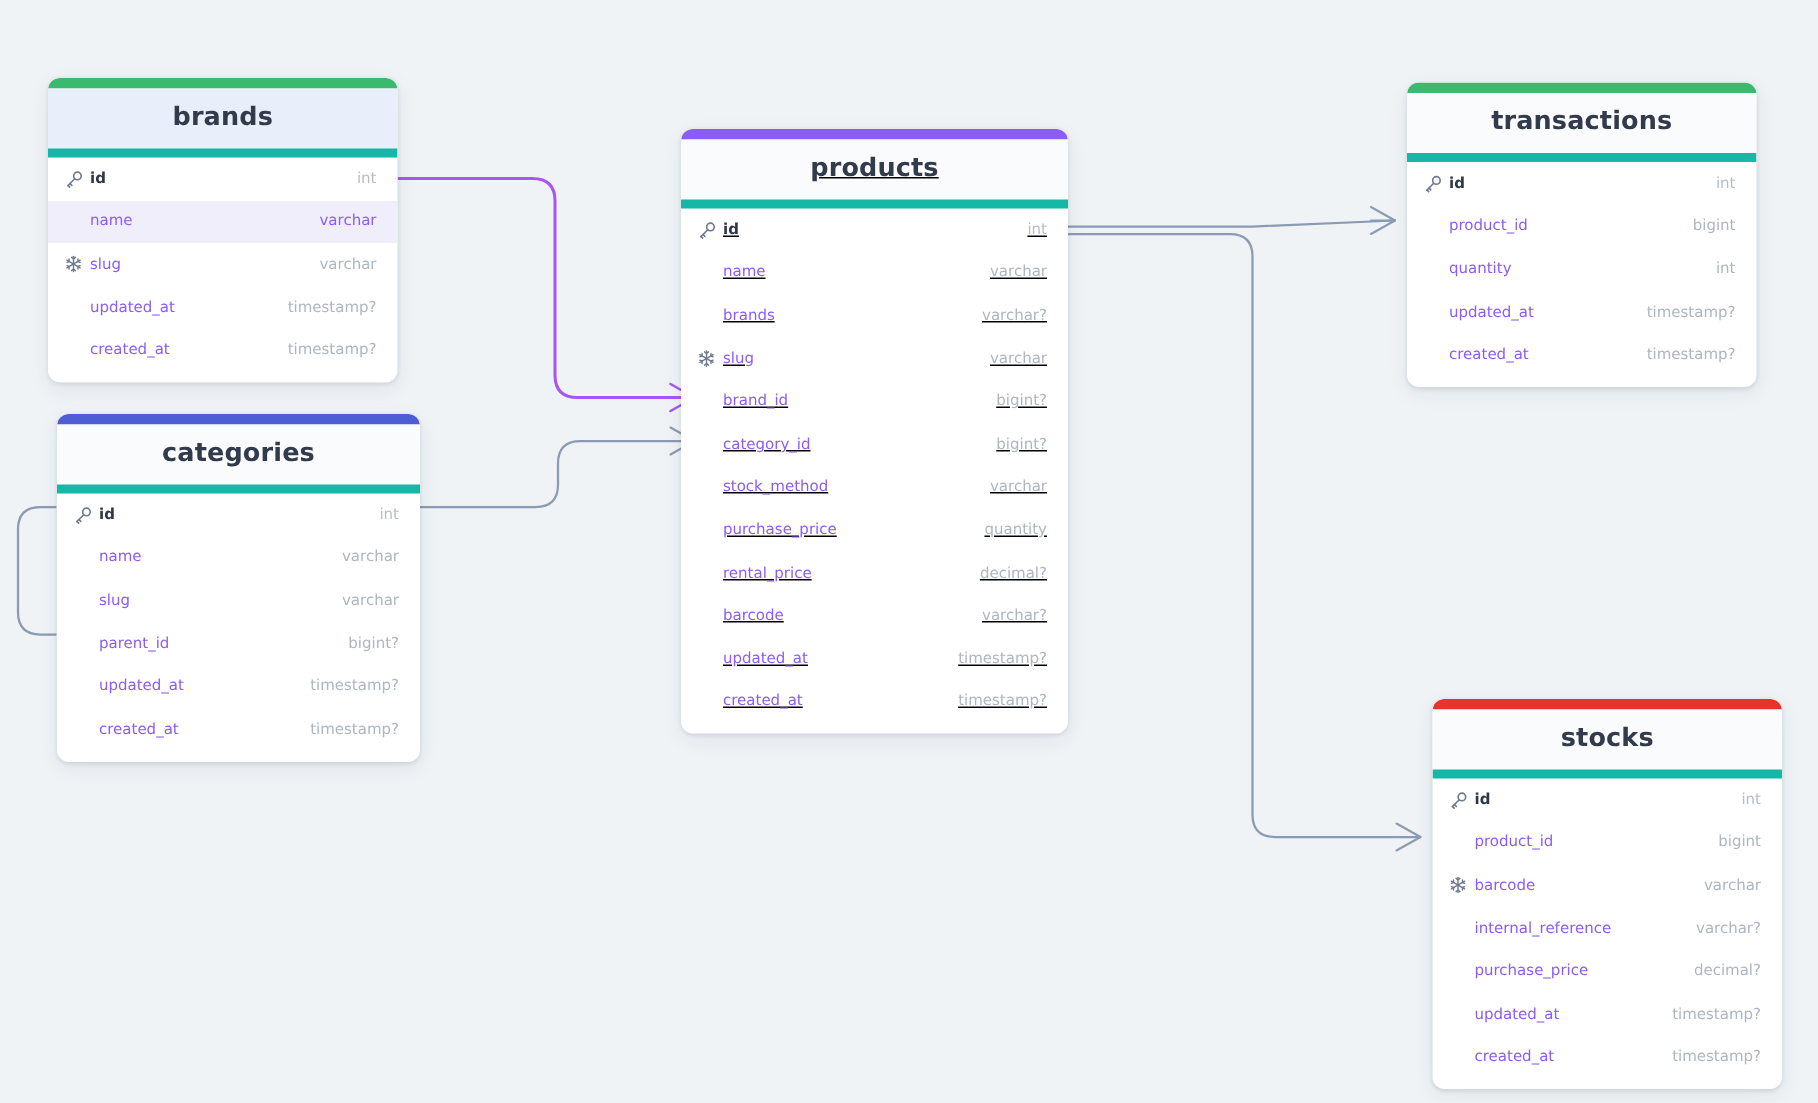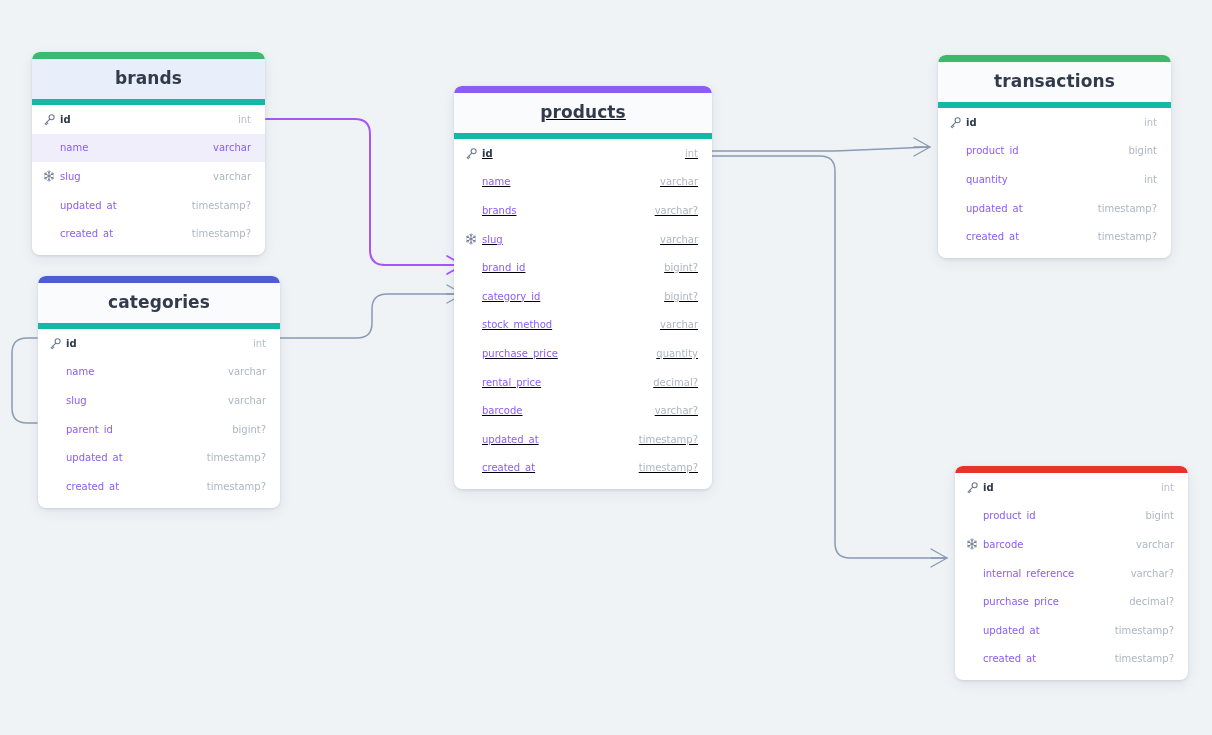--- a/index.html
+++ b/index.html
@@ -350,20 +350,21 @@
         </div>
         <div class="field-row">
           <span class="f-icon"></span>
           <span class="f-name">created_at</span>
           <span class="f-type">timestamp?</span>
         </div>
         <div class="card-pad-bottom"></div>
       </div>
       <div class="table-card" style="left: 955px; top: 466px; width: 233px;">
         <div class="accent-bar" style="background:#e8332a"></div>
+        <div class="table-title hdr-plain">stocks</div>
         <div class="field-row pk">
           <span class="f-icon">
             <svg width="13" height="13" viewBox="0 0 16 16">
               <g fill="none" stroke="#6e7a90" stroke-width="1.35" stroke-linecap="round">
                 <circle cx="10.6" cy="5.3" r="3.1"></circle>
                 <path d="M8.4 7.6 L2.7 13.3"></path>
                 <path d="M4.5 11.5 L6.0 13.0"></path>
                 <path d="M2.9 13.1 L4.2 14.4"></path>
               </g>
             </svg>

